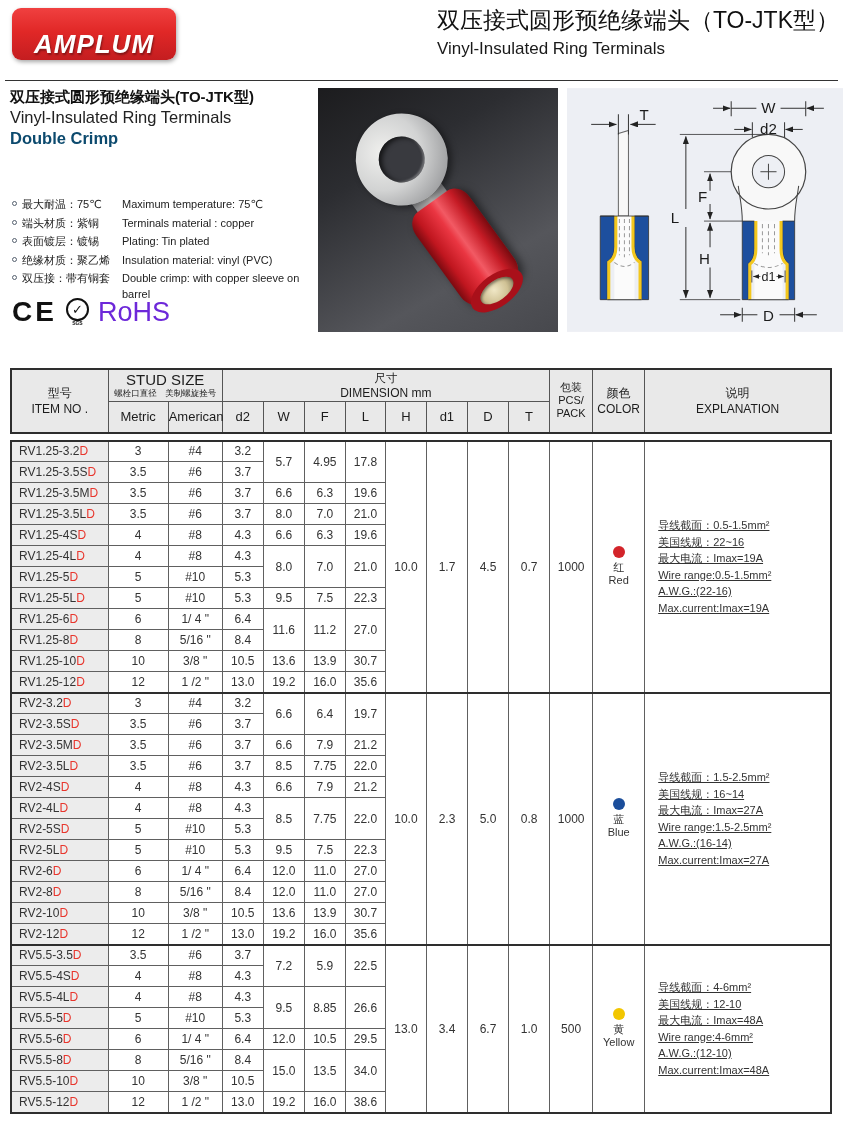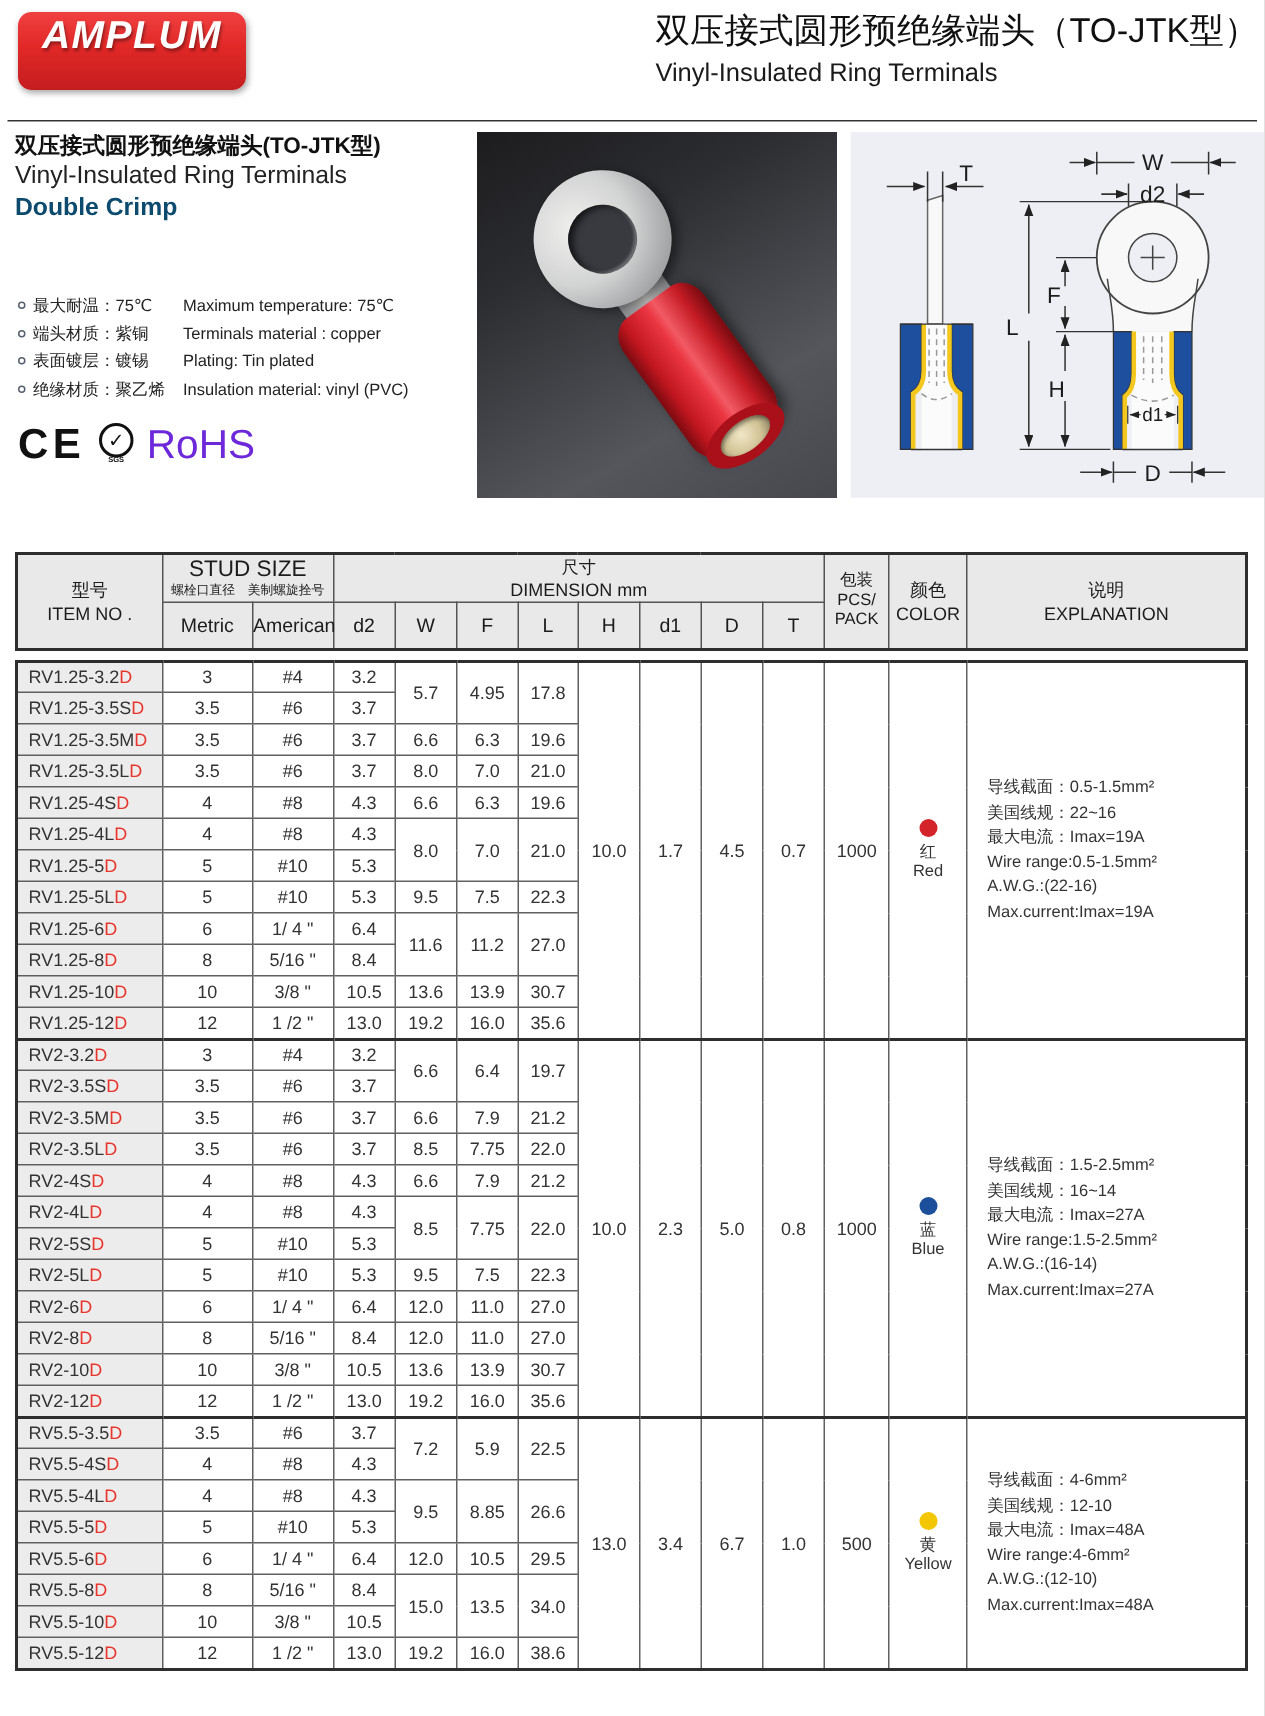--- a/index.html
+++ b/index.html
@@ -1,41 +1,41 @@
 <!DOCTYPE html>
 <html><head>
 <meta charset="utf-8">
 <style>
   * { margin:0; padding:0; box-sizing:border-box; }
   body { background:#888; font-family:"Liberation Sans","DejaVu Sans",sans-serif; }
   .page { position:relative; width:843px; height:1144px; background:#fff; margin:0 auto; overflow:hidden; }
 
   
-  .logo { position:absolute; left:12px; top:8px; width:152px; height:52px; border-radius:9px;
+  .logo { position:absolute; left:12px; top:8px; width:164px; height:52px; border-radius:9px;
           background:linear-gradient(180deg,#f04040 0%,#e12827 45%,#c41d20 100%);
-          box-shadow:1px 2px 4px rgba(0,0,0,.35); display:flex; align-items:flex-start; justify-content:center; }
+          box-shadow:1px 2px 4px rgba(0,0,0,.35); display:flex; align-items:flex-end; justify-content:center; }
   .logo span { color:#fff; font-weight:bold; font-style:italic; font-size:26px; letter-spacing:1px;
                text-shadow:1px 2px 2px rgba(0,0,0,.35); }
   .titles { position:absolute; right:4px; top:5px; text-align:left; }
   .title-zh { font-size:23px; color:#101010; }
   .title-en { font-size:17px; color:#1a1a1a; margin-top:3px; }
   .rule { position:absolute; left:5px; right:5px; top:80px; border-top:1.5px solid #333; }
 
   
   .product-row { position:absolute; top:88px; left:10px; height:244px; display:flex; }
   .p-info { position:relative; width:304px; height:244px; }
   .p-name-zh { font-size:15px; font-weight:bold; color:#111; }
   .p-name-en { font-size:16.5px; color:#222; margin-top:1px; }
   .p-crimp  { font-size:16.5px; font-weight:bold; color:#0c4a6e; margin-top:2px; }
   .spec-list { position:absolute; left:2px; top:108px; width:100%; }
   .spec-row { display:flex; align-items:flex-start; line-height:16px; margin-bottom:2.5px; font-size:11px; color:#222; }
   .bullet { flex:none; width:5px; height:5px; border:1.2px solid #55606e; border-radius:50%; margin:5px 5px 0 0; }
   .sr-zh { flex:none; width:100px; }
   .sr-en { flex:1; }
-  .certs { position:absolute; left:2px; bottom:20px; display:flex; align-items:center; gap:9px; }
+  .certs { position:absolute; left:2px; bottom:4px; display:flex; align-items:center; gap:9px; }
   .ce-mark { font-size:28px; font-weight:600; letter-spacing:3px; color:#111; }
   .sgs-mark { display:flex; flex-direction:column; align-items:center; }
   .sgs-circle { width:23px; height:23px; border:2.5px solid #111; border-radius:50%; display:flex;
                 align-items:center; justify-content:center; font-size:13px; font-weight:bold; color:#111; }
   .sgs-text { font-size:5px; font-weight:bold; color:#111; margin-top:-1px; }
   .rohs-mark { font-size:27px; font-weight:normal; color:#6d28d9; }
 
   
   .p-photo { position:relative; width:240px; height:244px; margin-left:4px; overflow:hidden;
              background:linear-gradient(150deg,#1c1c1e 0%,#2c2d31 30%,#55565b 72%,#47484d 100%); }
@@ -71,21 +71,21 @@
   .h-dim1 { font-size:11.5px; } .h-dim2 { font-size:12px; }
   .h-sub { font-size:13px; height:31px; }
   .h-pack { font-size:11px; line-height:13px; }
   .body-table { border:2px solid #2e2e2e; margin-top:6px; }
   .body-table td { border:1px solid #606060; text-align:center; vertical-align:middle;
                    font-size:12px; color:#333; height:21px; padding:0 1px; }
   .body-table tr.grp td { border-top:2px solid #2e2e2e; }
   .c-item { background:#ececec; text-align:left !important; padding-left:7px !important; white-space:nowrap; }
   .sfx { color:#e8352c; }
   .c-exp { text-align:left !important; padding-left:13px !important; font-size:11px !important;
-           line-height:16.5px; color:#1f1f1f; }
+           line-height:16.5px; color:#1f1f1f;text-decoration:underline; }
   .c-color { font-size:11px !important; line-height:13px; color:#333; }
   .dot { display:inline-block; width:12px; height:12px; border-radius:50%; }
 </style>
 </head>
 <body>
 
 <div class="page">
 
   <div class="logo">
     <span>AMPLUM</span>
@@ -116,20 +116,25 @@
           </div>
         <div class="spec-row">
             <span class="bullet"></span>
             <span class="sr-zh">表面镀层：镀锡</span>
             <span class="sr-en">Plating: Tin plated</span>
           </div>
         <div class="spec-row">
             <span class="bullet"></span>
             <span class="sr-zh">绝缘材质：聚乙烯</span>
             <span class="sr-en">Insulation material: vinyl (PVC)</span>
+          </div>
+        <div class="spec-row">
+            <span class="bullet"></span>
+            <span class="sr-zh">双压接：带有铜套</span>
+            <span class="sr-en">Double crimp: with copper sleeve on barrel</span>
           </div>
       </div>
 
       <div class="certs">
         <span class="ce-mark">CE</span>
         <span class="sgs-mark">
           <span class="sgs-circle">✓</span>
           <span class="sgs-text">SGS</span>
         </span>
         <span class="rohs-mark">RoHS</span>

